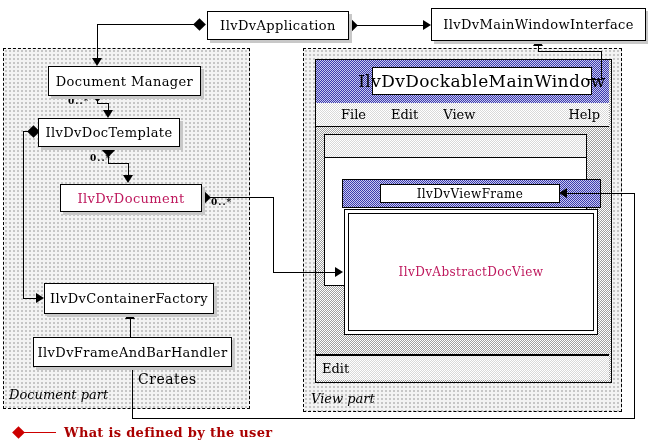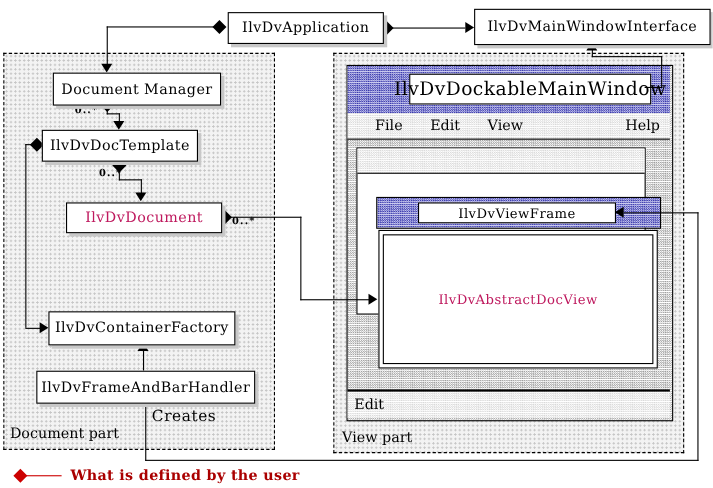--- a/index.html
+++ b/index.html
@@ -22,21 +22,21 @@
         font-size:13px;letter-spacing:.4px;white-space:nowrap;color:#000;}
   .hline,.vline{position:absolute;background:#000;}
   .hline{height:1px;} .vline{width:1px;}
   .diamond{position:absolute;width:9px;height:9px;background:#000;transform:rotate(45deg);}
   .arr{position:absolute;width:0;height:0;}
   .arr-down{border-left:5px solid transparent;border-right:5px solid transparent;border-top:8px solid #000;}
   .arr-up{border-left:5px solid transparent;border-right:5px solid transparent;border-bottom:8px solid #000;}
   .arr-right{border-top:5px solid transparent;border-bottom:5px solid transparent;border-left:8px solid #000;}
   .arr-left{border-top:5px solid transparent;border-bottom:5px solid transparent;border-right:8px solid #000;}
   .mult{position:absolute;font-size:9px;font-weight:bold;letter-spacing:1px;color:#000;}
-  .part-label{position:absolute;font-size:13px;color:#000;white-space:nowrap;}
+  .part-label{position:absolute;font-style:italic;font-size:13px;color:#000;white-space:nowrap;}
   .user-red{color:#be185d;}
 
   
   #mock-window{position:absolute;left:315px;top:59px;width:295px;height:322px;
                border:1px solid #000;}
   #mw-titlebar{position:absolute;left:0;top:0;width:293px;height:43px;}
   #mw-title-box{position:absolute;left:56px;top:7px;width:218px;height:26px;background:#fff;
                 border:1px solid #000;display:flex;align-items:center;justify-content:center;
                 font-size:17px;letter-spacing:.4px;}
   #mw-menubar{position:absolute;left:0;top:43px;width:293px;height:23px;border-bottom:1px solid #000;

